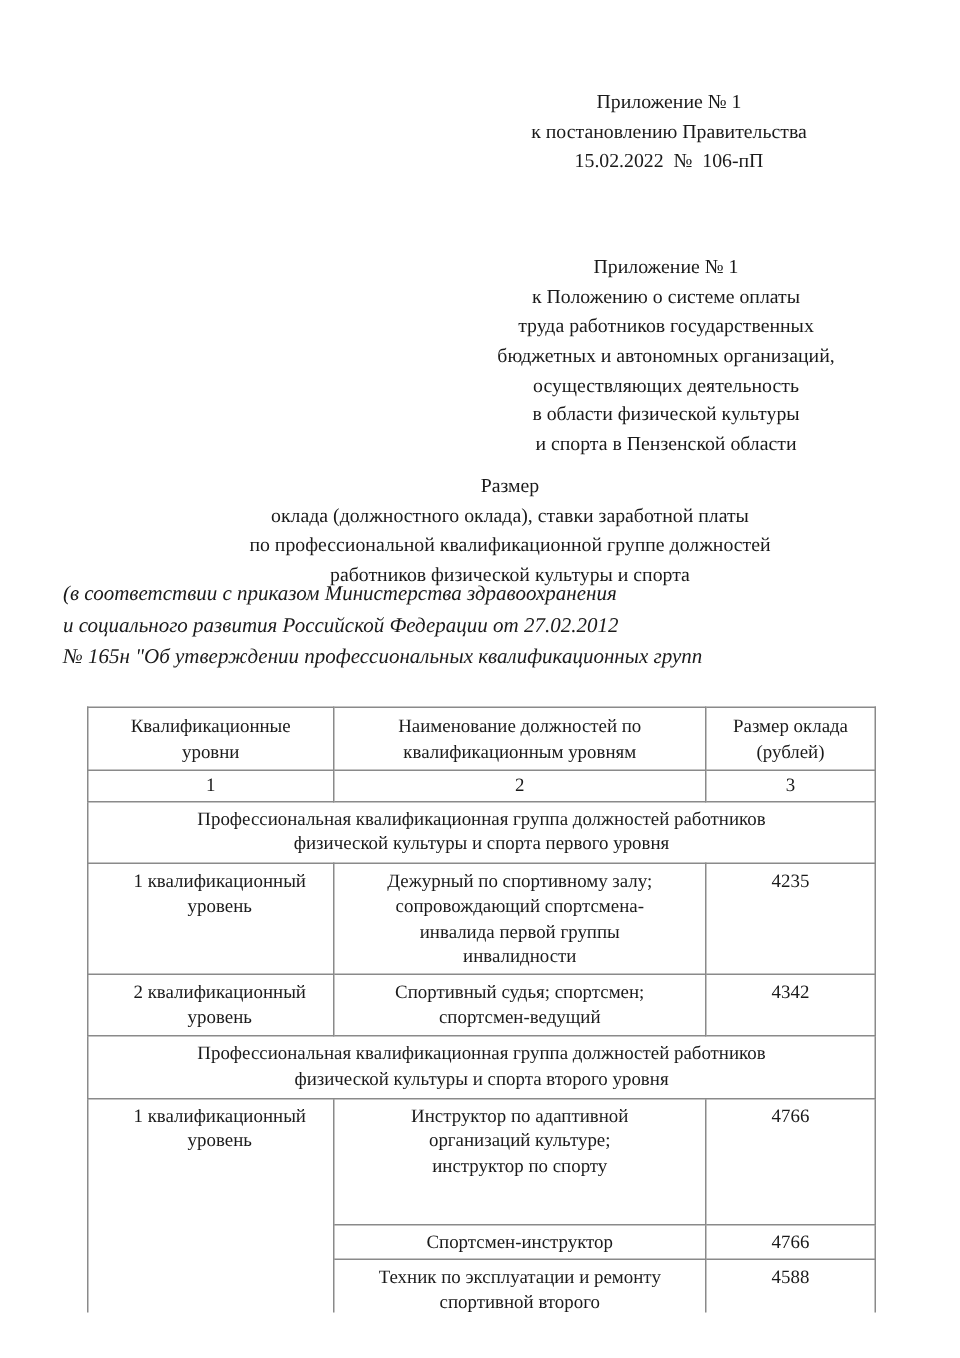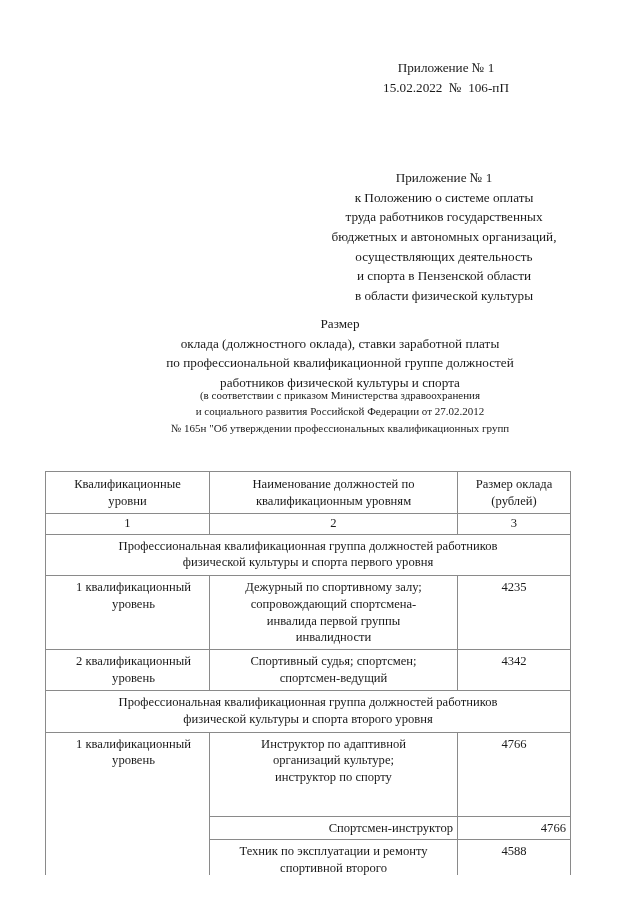--- a/index.html
+++ b/index.html
@@ -46,30 +46,30 @@
     line-height: 1.49;
   }
   .title-block .ln { display: block; white-space: pre; }
 
   
   .note-block {
     position: absolute;
     left: 42px;
     top: 387px;
     width: 596px;
-    text-align: center;
-    font-size: 11px;
+    font-size: 14px;
     line-height: 1.49;
+    font-style: italic;
   }
   .note-block .ln { display: block; white-space: pre; }
 
   
   .salary-table {
     position: absolute;
-    left: 45px;
+    left: 58px;
     top: 471px;
     width: 525px;
     border-collapse: collapse;
     table-layout: fixed;
     font-size: 12.6px;
     line-height: 1.33;
   }
   .salary-table col.c1 { width: 164px; }
   .salary-table col.c2 { width: 248px; }
   .salary-table col.c3 { width: 113px; }
@@ -91,41 +91,42 @@
   }
   .cellline { display: block; white-space: pre; }
 
   
   .r-head    td, .r-head th { height: 34px; }
   .r-idx     td { height: 15px; }
   .r-group   td { height: 30px; }
   .r-tall    td { height: 66px; }
   .r-mid     td { height: 34px; }
   .r-lvl2    td { height: 77px; }
-  .r-single  td { height: 15px; text-align: right; }
+  .r-single  td { height: 15px; }
   .r-last    td { height: 52px; }
 </style>
 </head>
 <body>
 
 <div class="page">
 
   <div class="hdr-block" id="hdr-one">
     <span class="ln">Приложение № 1</span>
+    <span class="ln">к постановлению Правительства</span>
     <span class="ln">15.02.2022  №  106-пП</span>
   </div>
 
   <div class="hdr-block" id="hdr-two">
     <span class="ln">Приложение № 1</span>
     <span class="ln">к Положению о системе оплаты</span>
     <span class="ln">труда работников государственных</span>
     <span class="ln">бюджетных и автономных организаций,</span>
     <span class="ln">осуществляющих деятельность</span>
+    <span class="ln">в области физической культуры</span>
     <span class="ln">и спорта в Пензенской области</span>
-    <span class="ln">в области физической культуры</span>
   </div>
 
   <div class="title-block">
     <span class="ln">Размер</span>
     <span class="ln">оклада (должностного оклада), ставки заработной платы</span>
     <span class="ln">по профессиональной квалификационной группе должностей</span>
     <span class="ln">работников физической культуры и спорта</span>
   </div>
 
   <div class="note-block">

